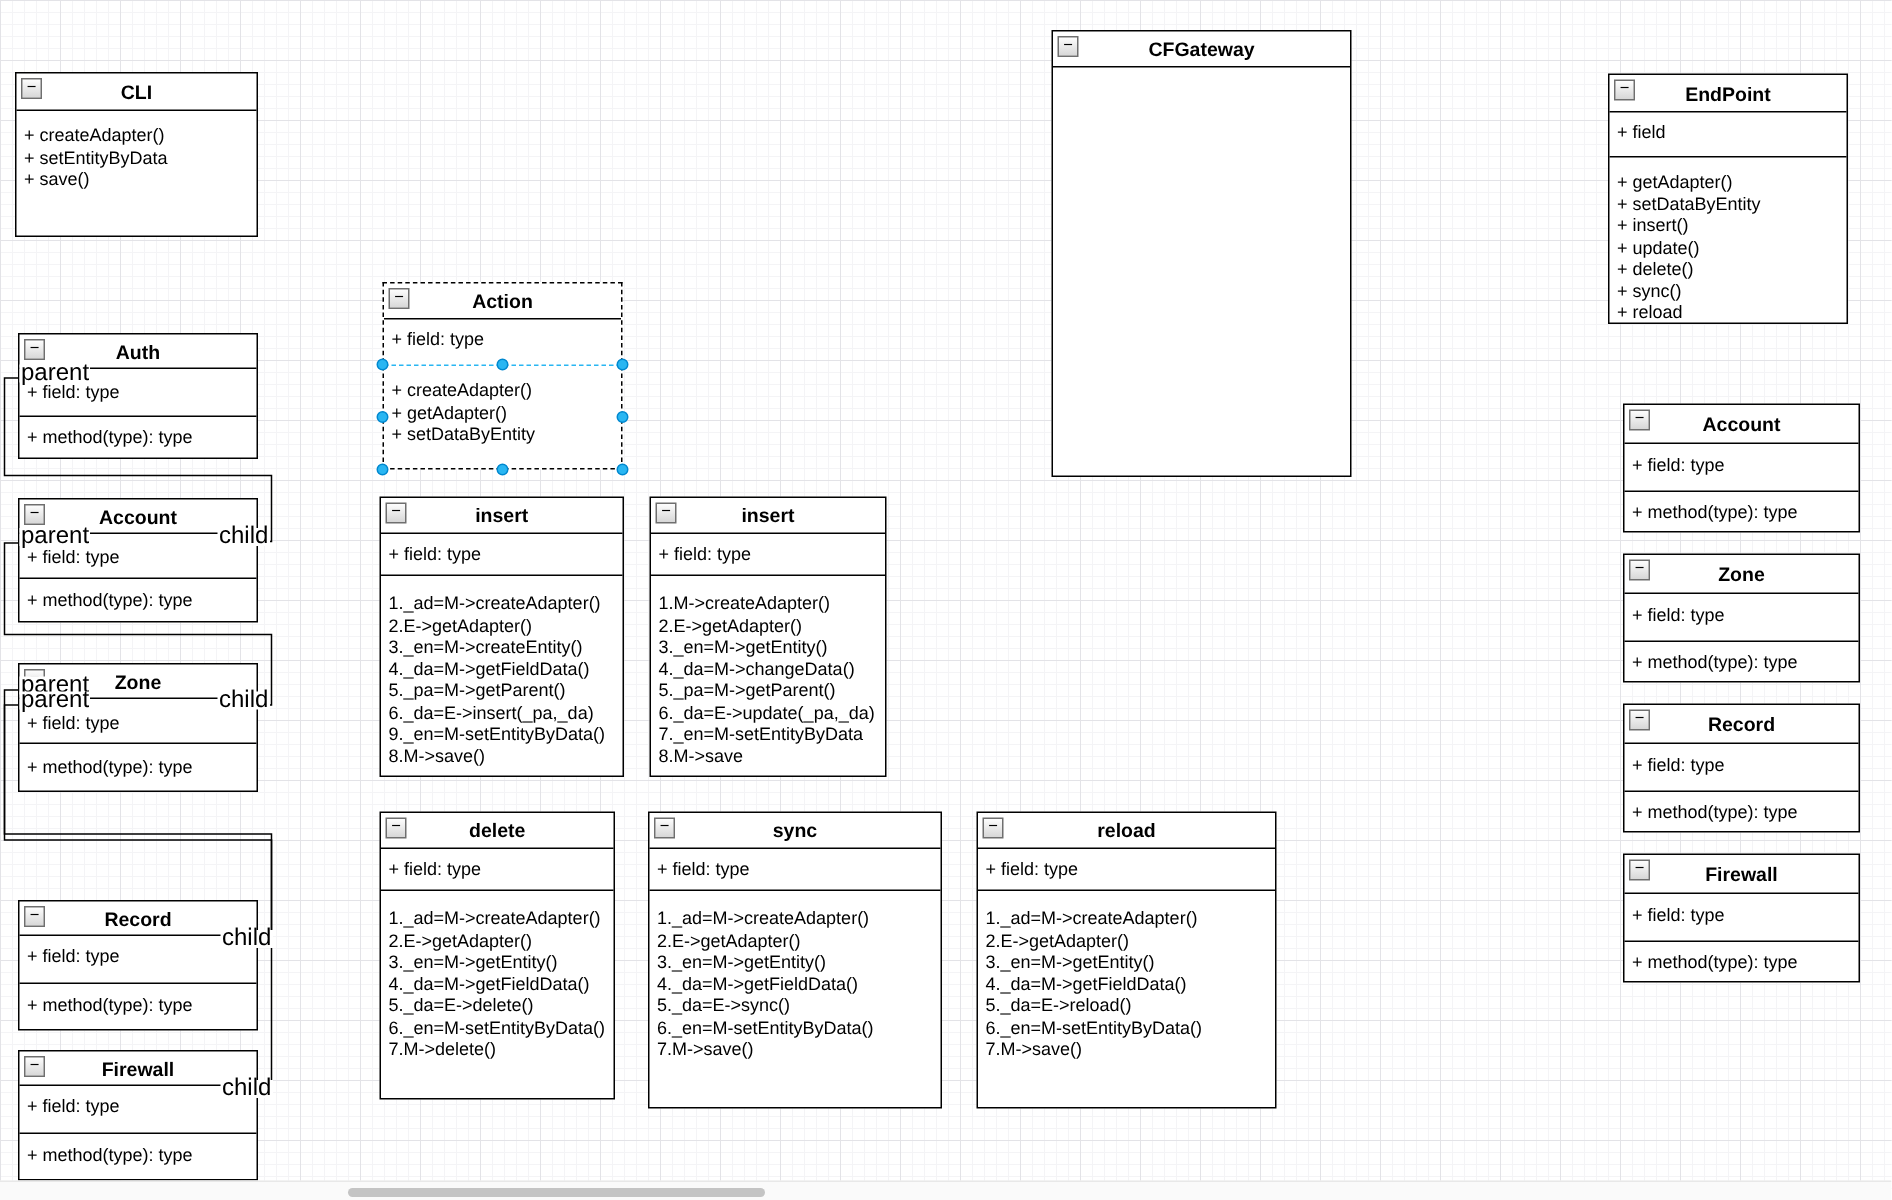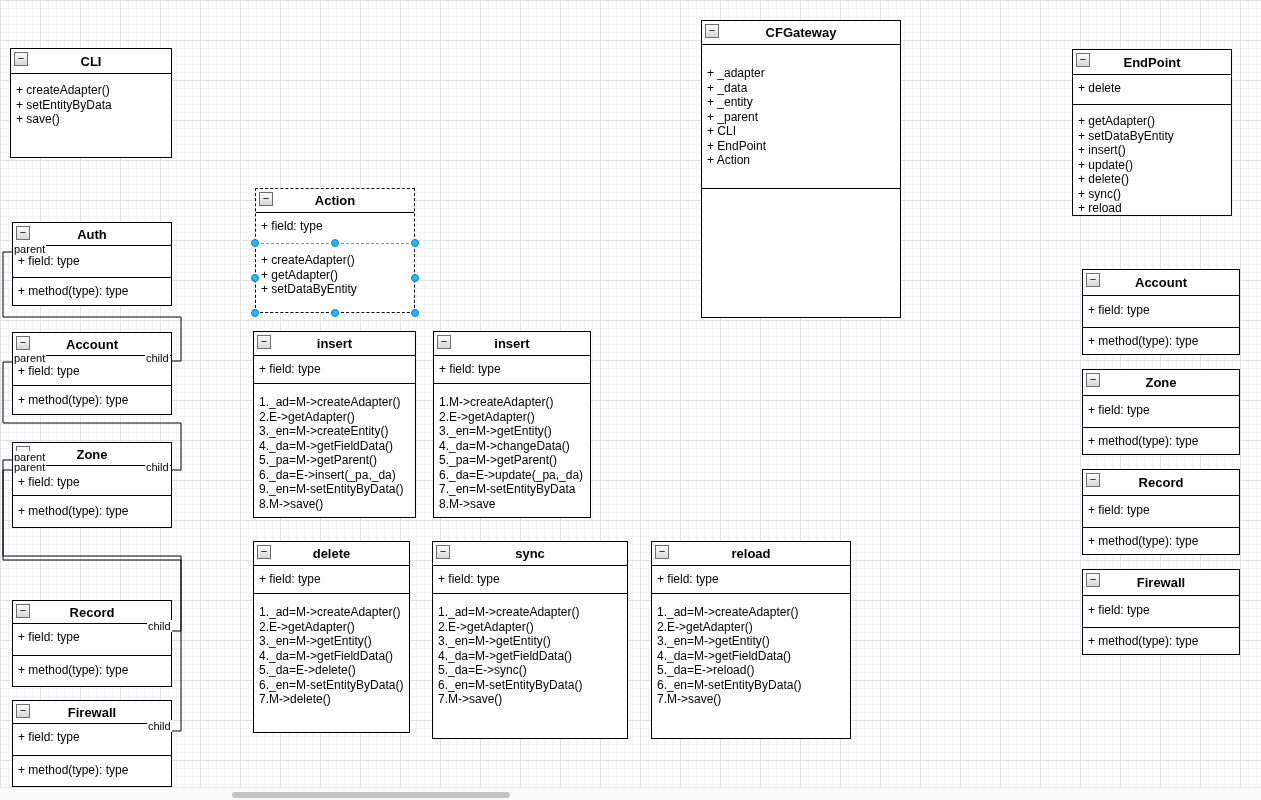--- a/index.html
+++ b/index.html
@@ -20,21 +20,21 @@
     font-weight:bold;font-size:13px;border-bottom:1px solid #000;box-sizing:border-box;color:#000;}
   .collapse{position:absolute;left:3px;top:3px;width:14px;height:14px;box-sizing:border-box;
     border:1px solid #6f6f6f;background:linear-gradient(#fdfdfd,#d7d7d7);
     font-size:11px;font-weight:normal;line-height:11px;text-align:center;color:#000;}
   .comp{box-sizing:border-box;overflow:hidden;}
   .attrs{border-bottom:1px solid #000;}
   .selected .attrs{border-bottom:1px dashed #29b6f2;}
   .line{font-size:12px;line-height:14.5px;padding-left:5px;white-space:nowrap;color:#000;}
   .handle{position:absolute;width:8px;height:8px;border-radius:50%;box-sizing:border-box;
     background:#29b6f2;border:1px solid #0088cf;z-index:5;}
-  .edge-label{position:absolute;font-size:11px;line-height:12px;background:#fff;
+  .edge-label{position:absolute;font-size:16px;line-height:12px;background:#fff;
     padding:0 1px;color:#000;z-index:3;white-space:nowrap;text-align:center;}
   #hscroll{position:absolute;left:0;bottom:0;width:1261px;height:13px;background:#fafafa;
     border-top:1px solid #e8e8e8;box-sizing:border-box;z-index:10;}
   #hthumb{position:absolute;left:232px;top:4px;width:278px;height:6px;border-radius:3px;background:#c4c4c4;}
 </style>
 </head>
 <body>
 
 <div id="canvas">
   <svg id="edges" xmlns="http://www.w3.org/2000/svg">
@@ -237,37 +237,28 @@
           <div class="line">5._da=E-&gt;reload()</div>
           <div class="line">6._en=M-setEntityByData()</div>
           <div class="line">7.M-&gt;save()</div>
         </div>
       </div>
       <div class="uml-class" style="left: 701px; top: 20px; width: 200px; height: 298px;">
         <div class="uml-title" style="height: 24px;">
           <span class="collapse">−</span>
           <span>CFGateway</span>
         </div>
-        <div class="comp attrs" style="height: 144px; padding-top: 21px;">
-          <div class="line">+ _adapter</div>
-          <div class="line">+ _data</div>
-          <div class="line">+ _entity</div>
-          <div class="line">+ _parent</div>
-          <div class="line">+ CLI</div>
-          <div class="line">+ EndPoint</div>
-          <div class="line">+ Action</div>
-        </div>
       </div>
       <div class="uml-class" style="left: 1072px; top: 49px; width: 160px; height: 167px;">
         <div class="uml-title" style="height: 25px;">
           <span class="collapse">−</span>
           <span>EndPoint</span>
         </div>
         <div class="comp attrs" style="height: 30px; padding-top: 6px;">
-          <div class="line">+ delete</div>
+          <div class="line">+ field</div>
         </div>
         <div class="comp methods" style="height: 112px; padding-top: 9px;">
           <div class="line">+ getAdapter()</div>
           <div class="line">+ setDataByEntity</div>
           <div class="line">+ insert()</div>
           <div class="line">+ update()</div>
           <div class="line">+ delete()</div>
           <div class="line">+ sync()</div>
           <div class="line">+ reload</div>
         </div>

